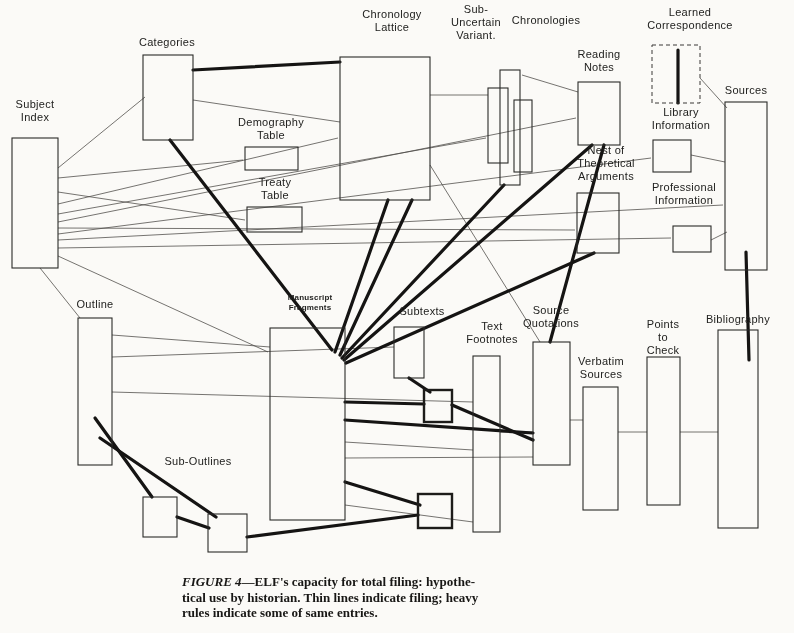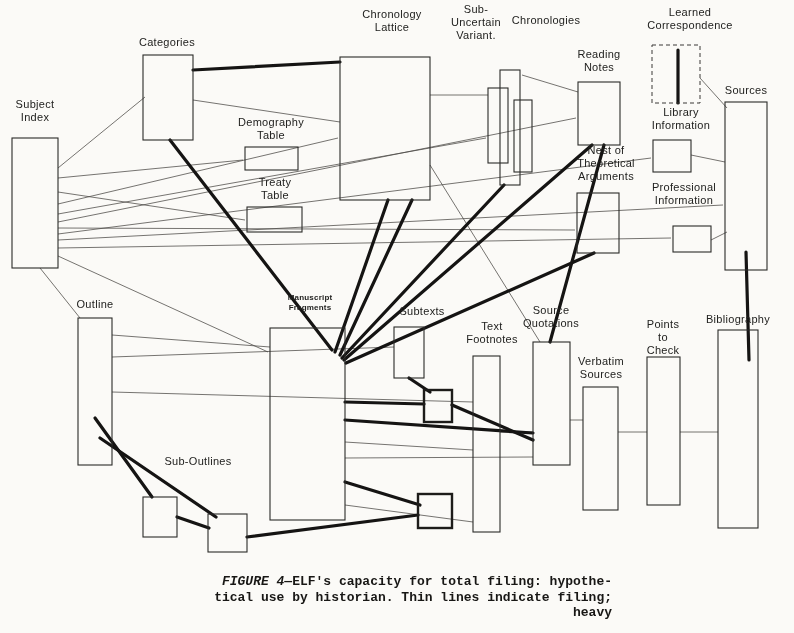--- a/index.html
+++ b/index.html
@@ -53,22 +53,22 @@
     stroke-width: 3.2;
     stroke-linecap: round;
   }
 
   .caption {
     position: absolute;
     left: 50%;
     transform: translateX(-50%);
     top: 574px;
     width: 430px;
-    text-align: right;
-    font-family: Liberation Mono, monospace;
+    text-align: left;
+    font-family: Liberation Serif, serif;
     font-weight: bold;
     font-size: 13px;
     line-height: 15.5px;
     color: #181715;
   }
   .caption .fig-label { font-style: italic; }
 </style>
 </head>
 <body>
 
@@ -212,14 +212,15 @@
         <rect x="208" y="514" width="39" height="38" class="box"></rect>
         <text x="198" y="465" text-anchor="middle" class="label"><tspan x="198" y="465">Sub-Outlines</tspan></text>
       </g>
       <rect x="424" y="390" width="28" height="32" class="box-heavy"></rect>
       <rect x="418" y="494" width="34" height="34" class="box-heavy"></rect>
     </svg>
 
   <div class="caption">
     <div class="cap-line"><span class="fig-label">FIGURE 4</span><span>—ELF's capacity for total filing: hypothe-</span></div>
     <div class="cap-line">tical use by historian. Thin lines indicate filing; heavy</div>
+    <div class="cap-line">rules indicate some of same entries.</div>
   </div>
 </div>
 
 </body></html>

